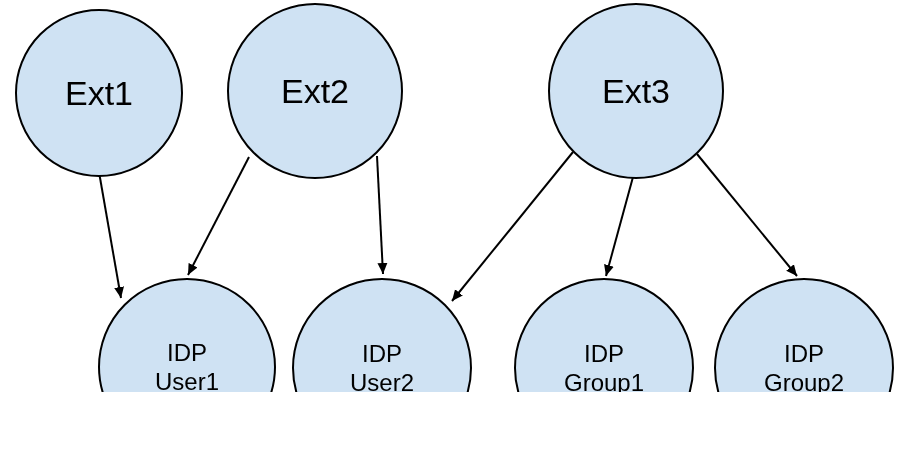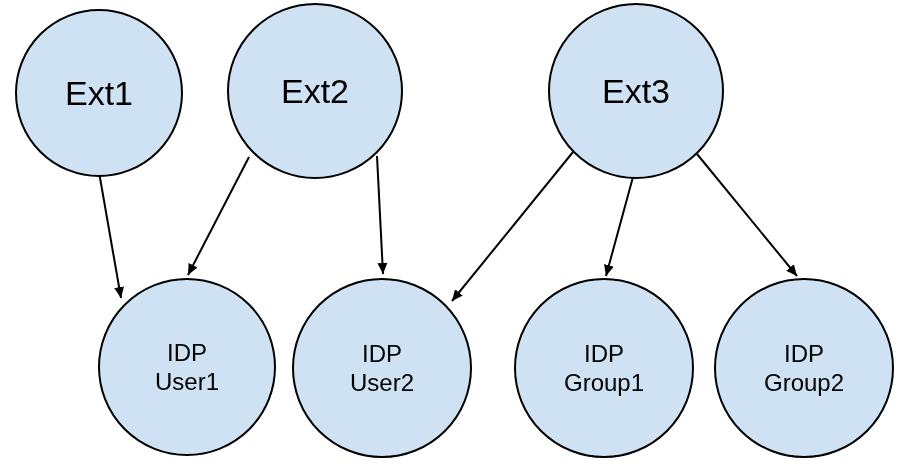--- a/index.html
+++ b/index.html
@@ -4,21 +4,21 @@
 <style>
   html, body {
     margin: 0;
     padding: 0;
     background: #ffffff;
   }
   figure.canvas {
     margin: 0;
     position: relative;
     width: 914px;
-    height: 470px;
+    height: 392px;
     background: #ffffff;
     overflow: hidden;
   }
   svg text {
     font-family: "Liberation Sans", sans-serif;
     fill: #000000;
     font-weight: 400;
   }
 </style>
 </head>

